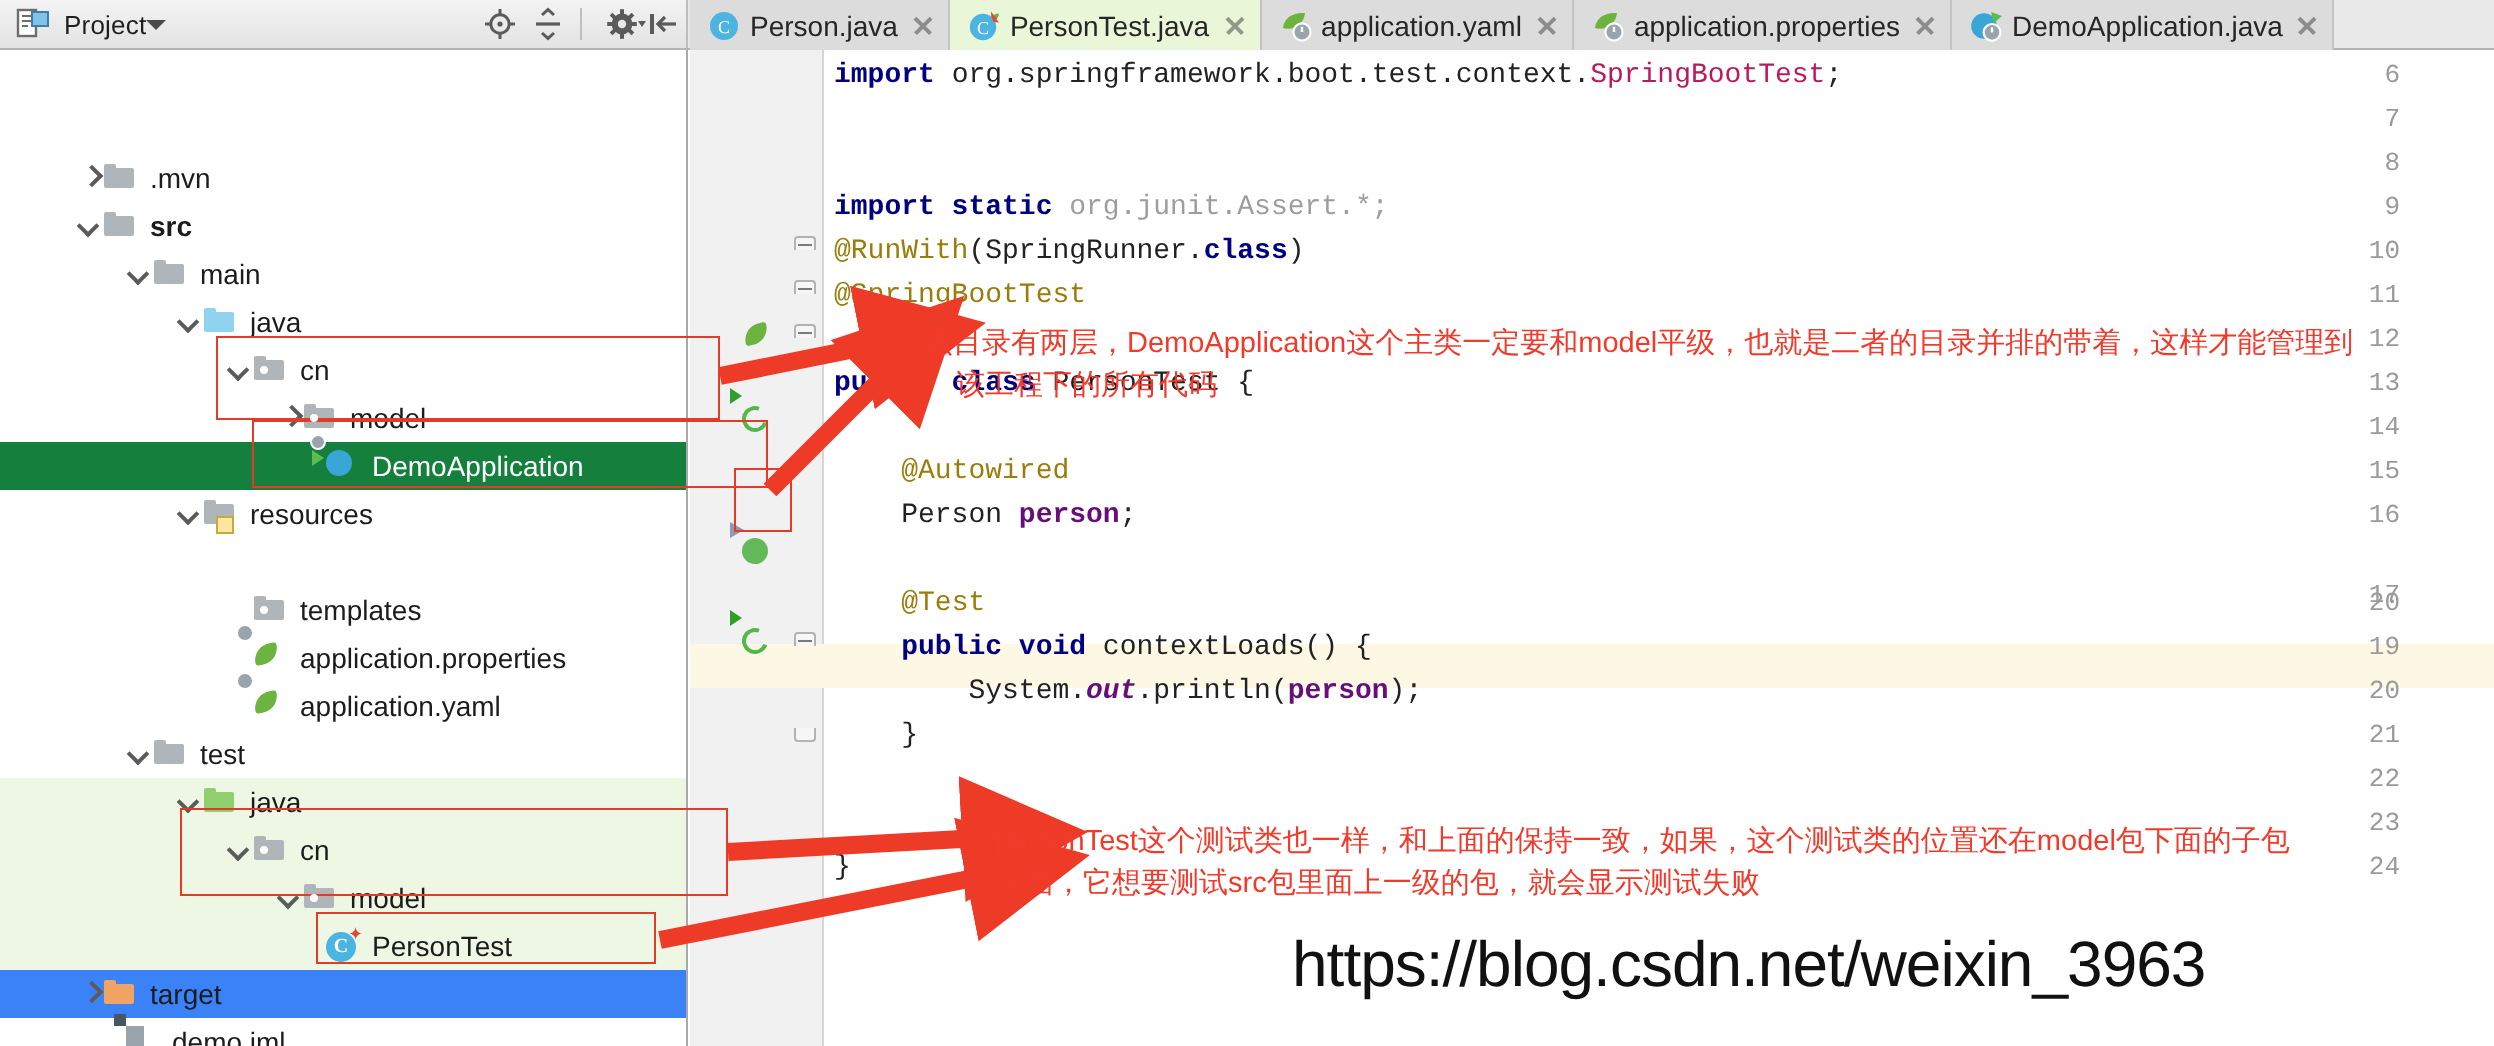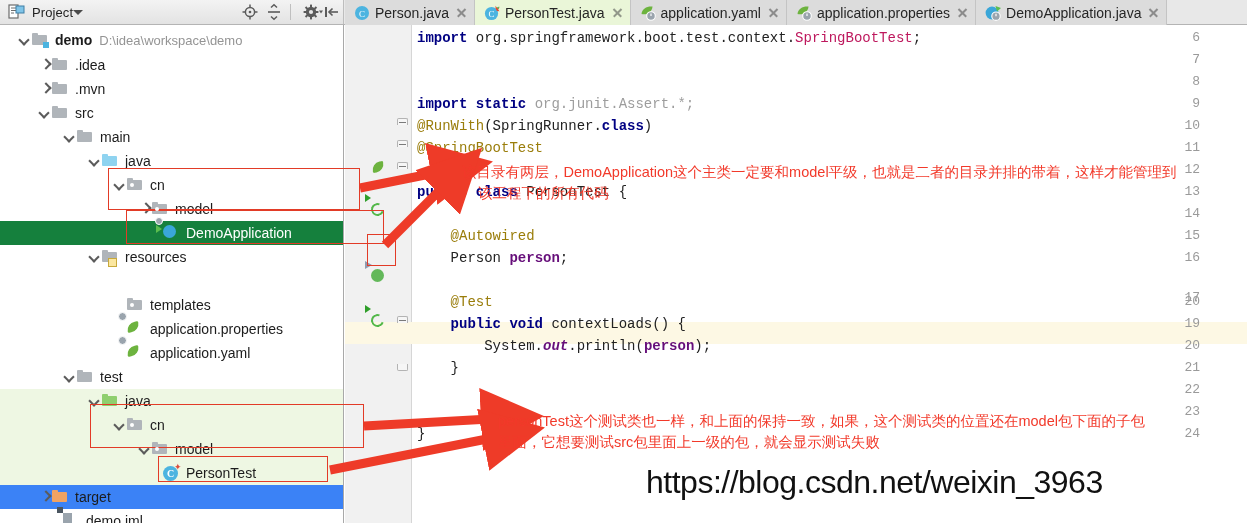--- a/index.html
+++ b/index.html
@@ -433,46 +433,30 @@
       <span class="tab-label">DemoApplication.java</span>
       <span class="tab-close"></span>
     </div>
   </div>
 </div>
 
 <div id="left-edge"></div>
 
 <div id="tree-pane">
 
-  <div class="row" style="top:3px;">
-    <span style="width:8px;flex:none"></span>
-    <span class="arrow down"></span>
-    <span class="ico">
-      <span class="folder f-grey"></span>
-      <span style="position:absolute;right:1px;bottom:0px;width:6px;height:6px;background:#4cb4e0;"></span>
-    </span>
-    <span class="lbl bold">demo</span>
-    <span class="path">D:\idea\workspace\demo</span>
-  </div>
-
-  <div class="row" style="top:28px;">
-    <span style="width:28px;flex:none"></span>
-    <span class="arrow right"></span>
-    <span class="ico"><span class="folder f-grey"></span></span>
-    <span class="lbl">.idea</span>
-  </div>
+
 
   <div class="row" style="top:52px;">
     <span style="width:28px;flex:none"></span>
     <span class="arrow right"></span>
     <span class="ico"><span class="folder f-grey"></span></span>
     <span class="lbl">.mvn</span>
   </div>
 
-  <div class="row" style="top:76px;">
+  <div class="row" style="top:76px;font-weight:bold;">
     <span style="width:28px;flex:none"></span>
     <span class="arrow down"></span>
     <span class="ico"><span class="folder f-grey"></span></span>
     <span class="lbl">src</span>
   </div>
 
   <div class="row" style="top:100px;">
     <span style="width:53px;flex:none"></span>
     <span class="arrow down"></span>
     <span class="ico"><span class="folder f-grey"></span></span>

